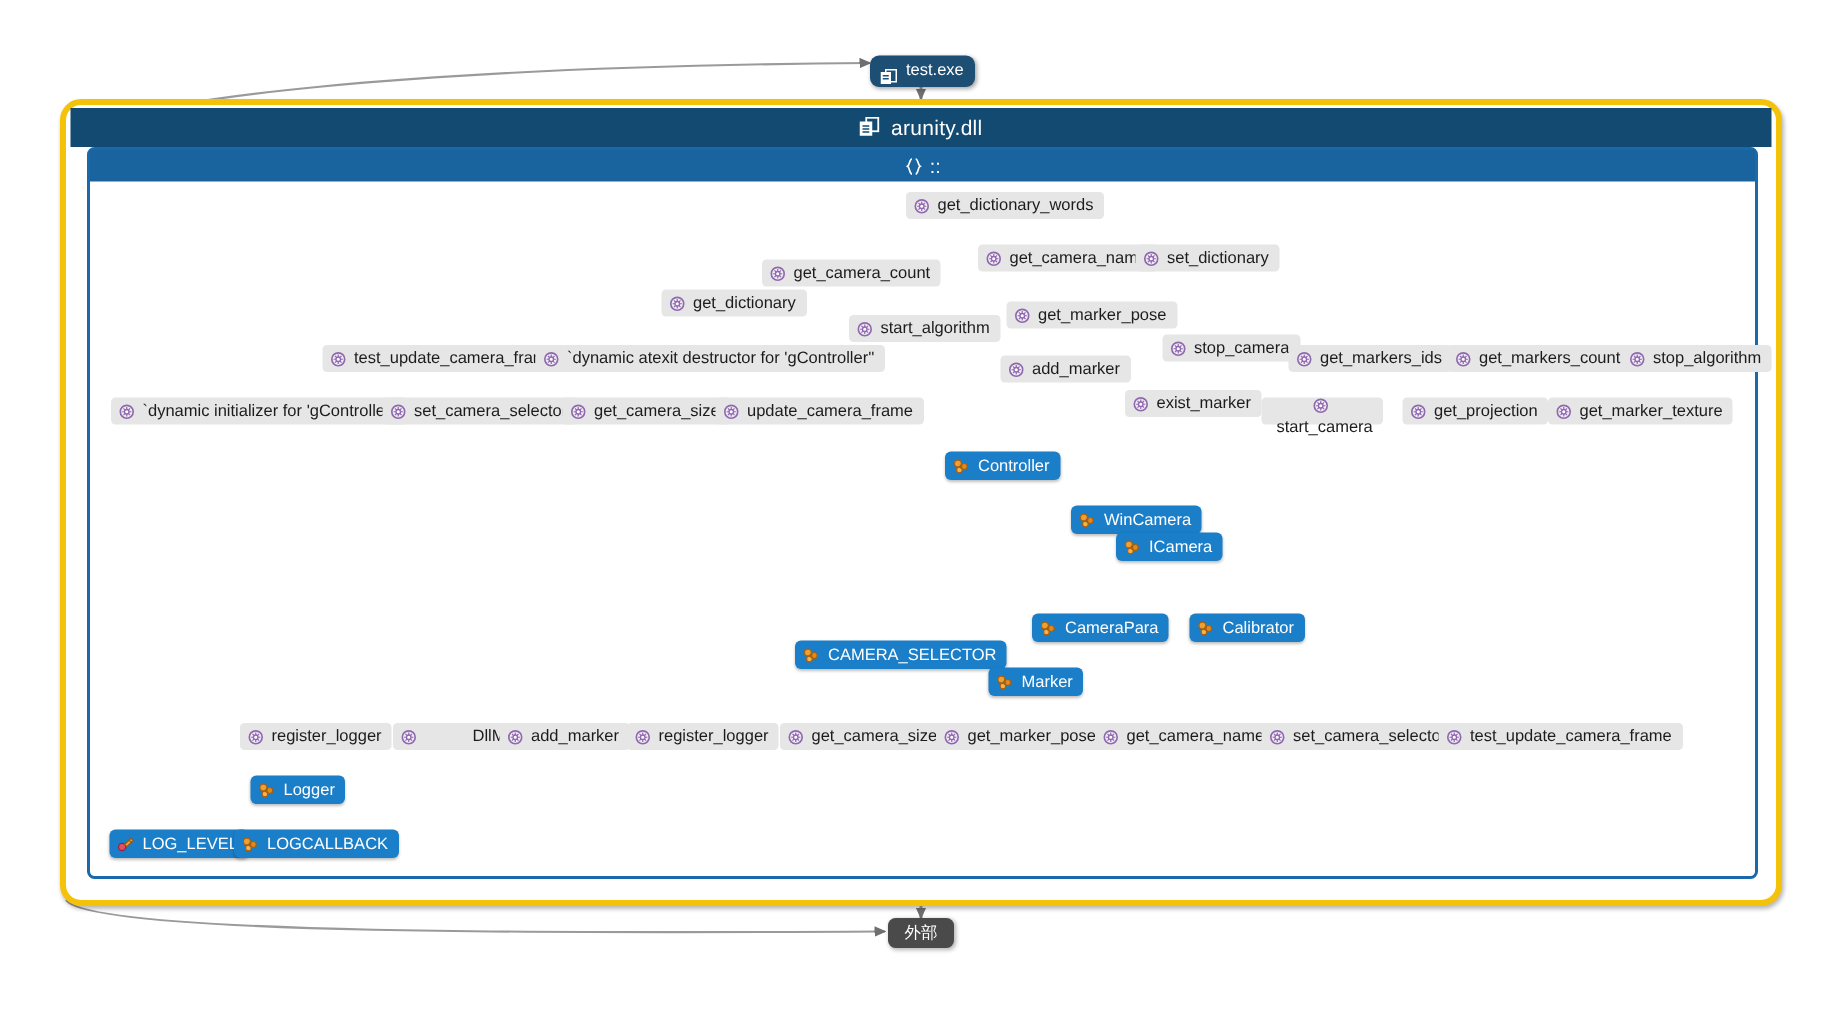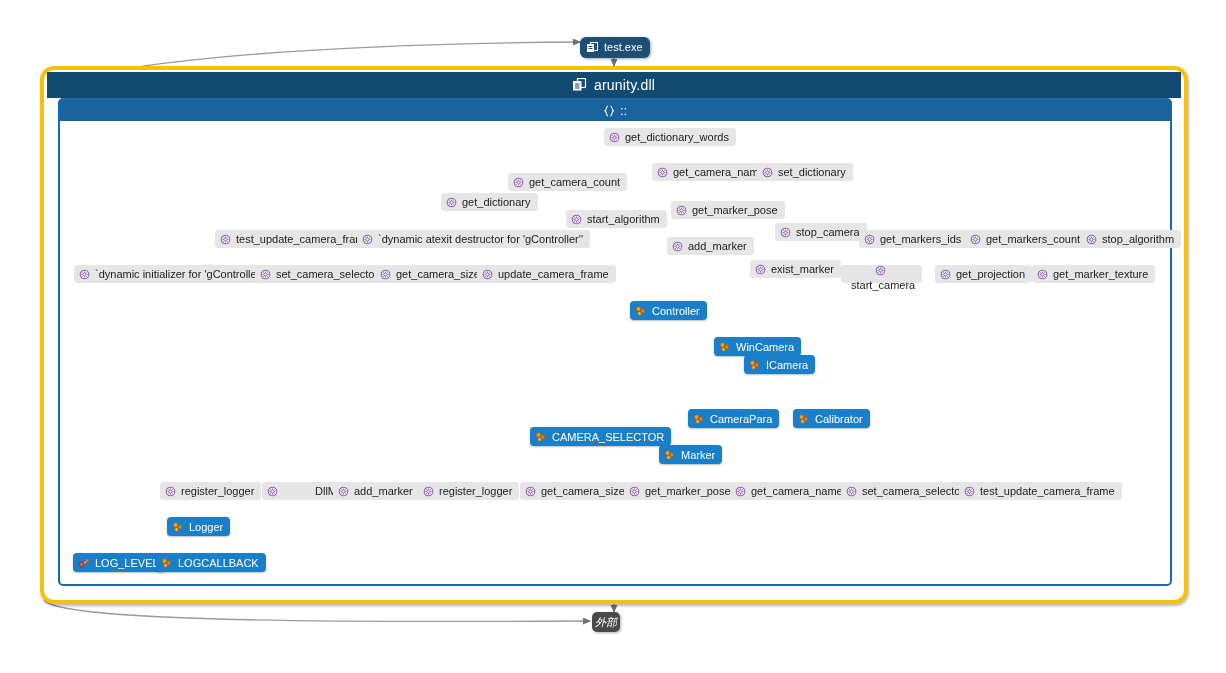--- a/index.html
+++ b/index.html
@@ -164,21 +164,21 @@
     </g>
 
     <g fill="none" stroke="#9a9a9a" stroke-width="1.4">
       <path d="M44,97 C60,64 300,44 580,42" marker-end="url(#ahd)"></path>
       <path d="M614,57 L614,66" marker-end="url(#ahd)" stroke-width="2"></path>
       <path d="M614,600 L614,612" marker-end="url(#ahd)" stroke-width="2"></path>
       <path d="M44,600 C60,624 400,622 590,621" marker-end="url(#ahd)"></path>
     </g>
   </svg>
 
-  <div class="node module" style="left:580px;top:37px;width:70px;">
+  <div class="node module" style="left:580px;top:37px;width:70px;align-items:flex-end;">
     <span class="ico">
       <svg width="12" height="12" viewBox="0 0 12 12">
         <rect x="0.5" y="2.5" width="6" height="7" fill="#ffffff" stroke="#ffffff" stroke-width="1"></rect>
         <rect x="3.5" y="0.5" width="7" height="8" fill="none" stroke="#ffffff" stroke-width="1"></rect>
         <line x1="1.5" y1="4.5" x2="5.5" y2="4.5" stroke="#1d4e73"></line>
         <line x1="1.5" y1="6.5" x2="5.5" y2="6.5" stroke="#1d4e73"></line>
       </svg>
     </span>
     <span class="txt">test.exe</span>
   </div>
@@ -628,17 +628,17 @@
             <circle cx="3.6" cy="4.0" r="2.3" fill="#f0a030" stroke="#a85f10" stroke-width="0.8"></circle>
             <circle cx="7.8" cy="6.0" r="2.0" fill="#e08a18" stroke="#a85f10" stroke-width="0.8"></circle>
             <circle cx="4.6" cy="8.4" r="1.9" fill="#f2b34a" stroke="#a85f10" stroke-width="0.8"></circle>
             <path d="M4.8,5.2 L6.6,5.6 M5.2,6.9 L6.8,7.4" stroke="#a85f10" stroke-width="0.8"></path>
           </svg>
         </span>
         <span class="txt">LOGCALLBACK</span>
       </div>
     </div>
 
-  <div class="node external" style="left:592px;top:612px;width:28px;font-style:italic;">
+  <div class="node external" style="left:592px;top:612px;width:44px;">
     <span class="txt" style="margin-left:0">外部</span>
   </div>
 
 </div>
 
 </body></html>

